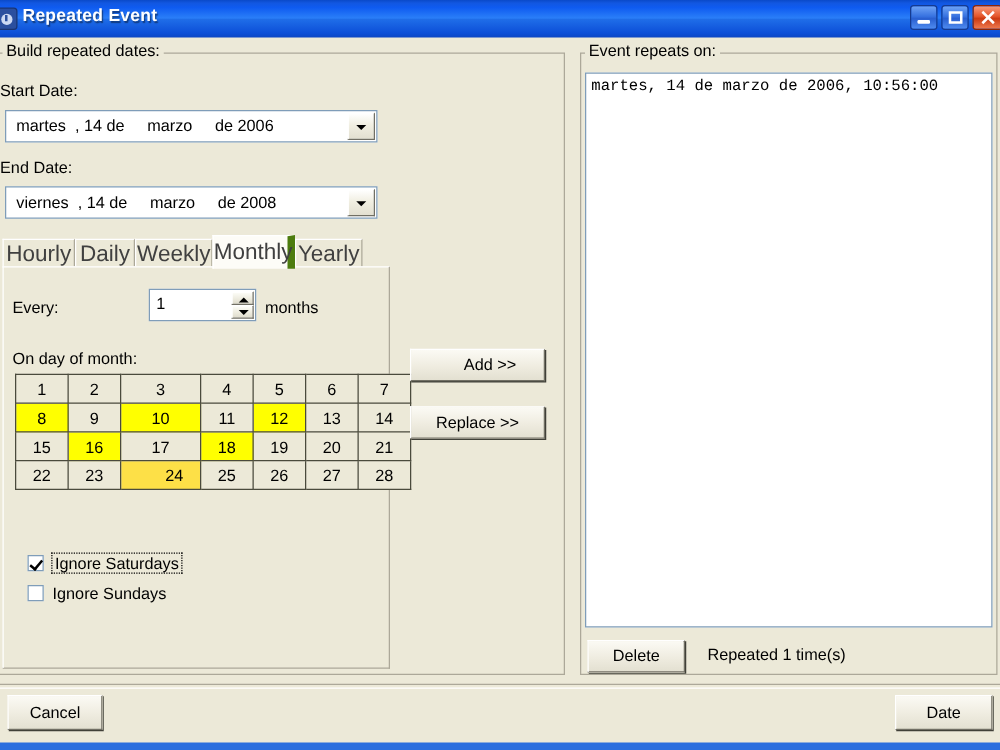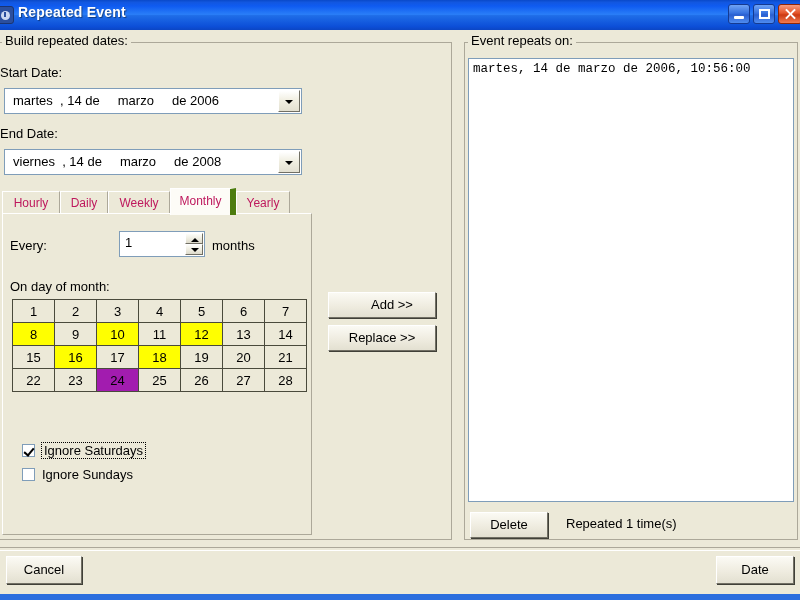--- a/index.html
+++ b/index.html
@@ -158,22 +158,22 @@
     position: absolute; left: 2px; top: 188px;
     width: 310px; height: 26px;
   }
   .tab {
     position: absolute; top: 3px;
     height: 23px;
     background: #ece9d8;
     border-left: 1px solid #fff;
     border-top: 1px solid #fff;
     border-right: 1px solid #aca899;
-    font-size: 12px;
-    color: #be185d;
+    font-size: 18px;
+    color: #404040;
     text-align: center;
     line-height: 23px;
     box-sizing: border-box;
     white-space: nowrap;
   }
   .tab.sel {
     top: 0px; height: 27px; line-height: 25px;
     background: #fdfcf7;
     border-left: 1px solid #fff;
     border-top: 1px solid #fff;
@@ -280,21 +280,21 @@
     border: 1px solid #fff;
     border-right-color: #716f64;
     border-bottom-color: #716f64;
     box-shadow: 1px 1px 0 #404038;
     font-size: 13px;
     color: #000;
     text-align: center;
     box-sizing: border-box;
     white-space: nowrap;
   }
-  #btn-add     { left: 328px; top: 292px; width: 108px; height: 26px; line-height: 24px; padding-left: 20px; }
+  #btn-add     { left: 328px; top: 279px; width: 108px; height: 26px; line-height: 24px; padding-left: 20px; }
   #btn-replace { left: 328px; top: 325px; width: 108px; height: 26px; line-height: 24px; }
   #btn-delete  { left: 470px; top: 512px; width: 78px;  height: 26px; line-height: 24px; }
   #btn-cancel  { left: 6px;   top: 556px; width: 76px;  height: 28px; line-height: 26px; }
   #btn-done    { left: 716px; top: 556px; width: 78px;  height: 28px; line-height: 26px; }
 
   
   #eventlist {
     position: absolute; left: 468px; top: 58px;
     width: 326px; height: 444px;
     background: #ffffff;
@@ -411,21 +411,21 @@
           <td class="hl" style="background: rgb(255, 255, 0);">16</td>
           <td>17</td>
           <td class="hl" style="background: rgb(255, 255, 0);">18</td>
           <td>19</td>
           <td>20</td>
           <td>21</td>
         </tr>
         <tr>
           <td>22</td>
           <td>23</td>
-          <td class="hl" style="background: #a21caf;">24</td>
+          <td class="hl" style="background: #fde047; padding-left: 22px;">24</td>
           <td>25</td>
           <td>26</td>
           <td>27</td>
           <td>28</td>
         </tr>
       </tbody>
     </table>
 
   <div class="cbrow" id="cb-sat-row">
     <span class="cbbox checked" id="cb-sat"></span><span class="cblabel focus" id="cb-sat-label">Ignore Saturdays</span>

